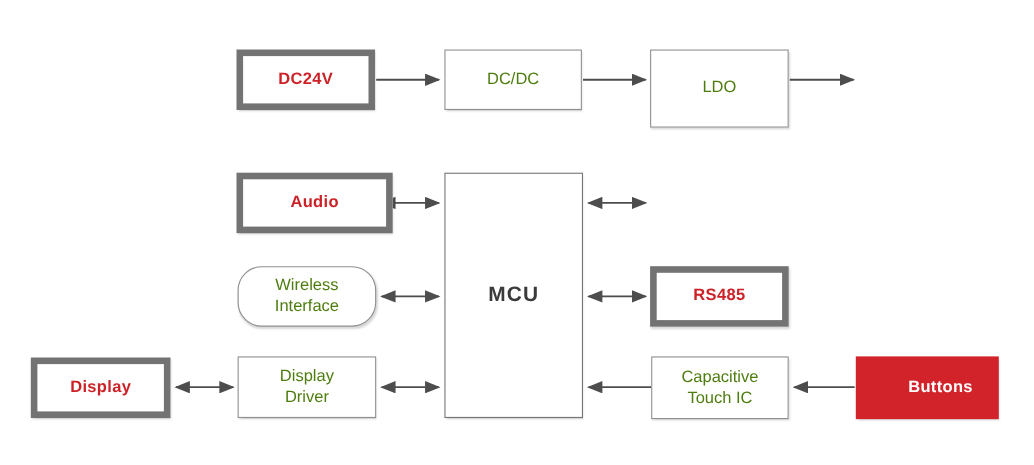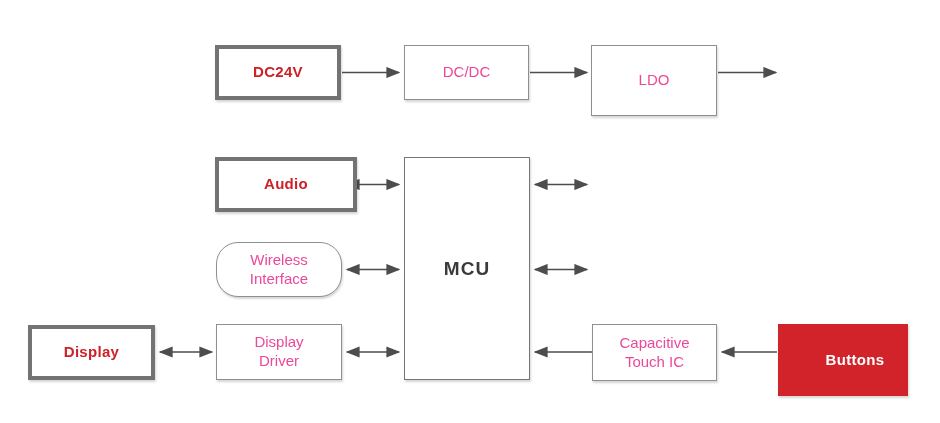--- a/index.html
+++ b/index.html
@@ -16,42 +16,42 @@
     background:#ffffff;
     box-sizing:border-box;
     box-shadow:1px 2px 2px rgba(0,0,0,0.16);
   }
   .node-label{
     white-space:pre-line;
     text-align:center;
     line-height:1.25;
     font-size:15px;
   }
-  .red-outline{border:4px solid #737373;}
+  .red-outline{border:6px solid #737373;}
   .red-outline .node-label{color:#cc2127;font-weight:700;letter-spacing:.3px;}
   .gray-outline{border:1.5px solid #8f8f8f;}
-  .gray-outline .node-label{color:#ec4899;font-weight:400;text-align:center;}
+  .gray-outline .node-label{color:#4d7c0f;font-weight:400;text-align:center;}
   .mcu-box{border:1.6px solid #767676;}
   .mcu-box .node-label{color:#3b3b3b;font-weight:700;font-size:19px;letter-spacing:1px;}
   .red-solid{background:#d2232a;border:none;}
   .red-solid .node-label{color:#ffffff;font-weight:700;letter-spacing:.3px;}
 
   
   #n-dc24v   {left:215px;top:45px; width:126px;height:55px;}
   #n-dcdc    {left:404px;top:45px; width:125px;height:55px;}
   #n-ldo     {left:591px;top:45px; width:126px;height:71px;}
   #n-audio   {left:215px;top:157px;width:142px;height:55px;}
   #n-mcu     {left:404px;top:157px;width:126px;height:223px;}
   #n-can     {left:591px;top:157px;width:126px;height:55px;}
   #n-wireless{left:216px;top:242px;width:126px;height:55px;border-radius:22px;}
   #n-rs485   {left:591px;top:242px;width:126px;height:55px;}
   #n-display {left:28px; top:325px;width:127px;height:55px;}
   #n-driver  {left:216px;top:324px;width:126px;height:56px;}
   #n-touch   {left:592px;top:324px;width:125px;height:57px;}
-  #n-buttons {left:778px;top:324px;width:130px;height:72px;padding-left:24px;}
+  #n-buttons {left:778px;top:324px;width:130px;height:57px;padding-left:24px;}
 
   .arrows{position:absolute;left:0;top:0;width:940px;height:423px;pointer-events:none;}
   .arrows line{stroke:#4d4d4d;stroke-width:1.6;}
 </style>
 </head>
 <body>
 
 <div class="canvas">
 
   <svg class="arrows" viewBox="0 0 940 423" aria-hidden="true">
@@ -91,20 +91,23 @@
     <span class="node-label">Audio</span>
   </div>
   <div class="node mcu-box" id="n-mcu">
     <span class="node-label">MCU</span>
   </div>
 
   <div class="node gray-outline" id="n-wireless">
     <span class="node-label">Wireless
 Interface</span>
   </div>
+  <div class="node red-outline" id="n-rs485">
+    <span class="node-label">RS485</span>
+  </div>
 
   <div class="node red-outline" id="n-display">
     <span class="node-label">Display</span>
   </div>
   <div class="node gray-outline" id="n-driver">
     <span class="node-label">Display
 Driver</span>
   </div>
   <div class="node gray-outline" id="n-touch">
     <span class="node-label">Capacitive

